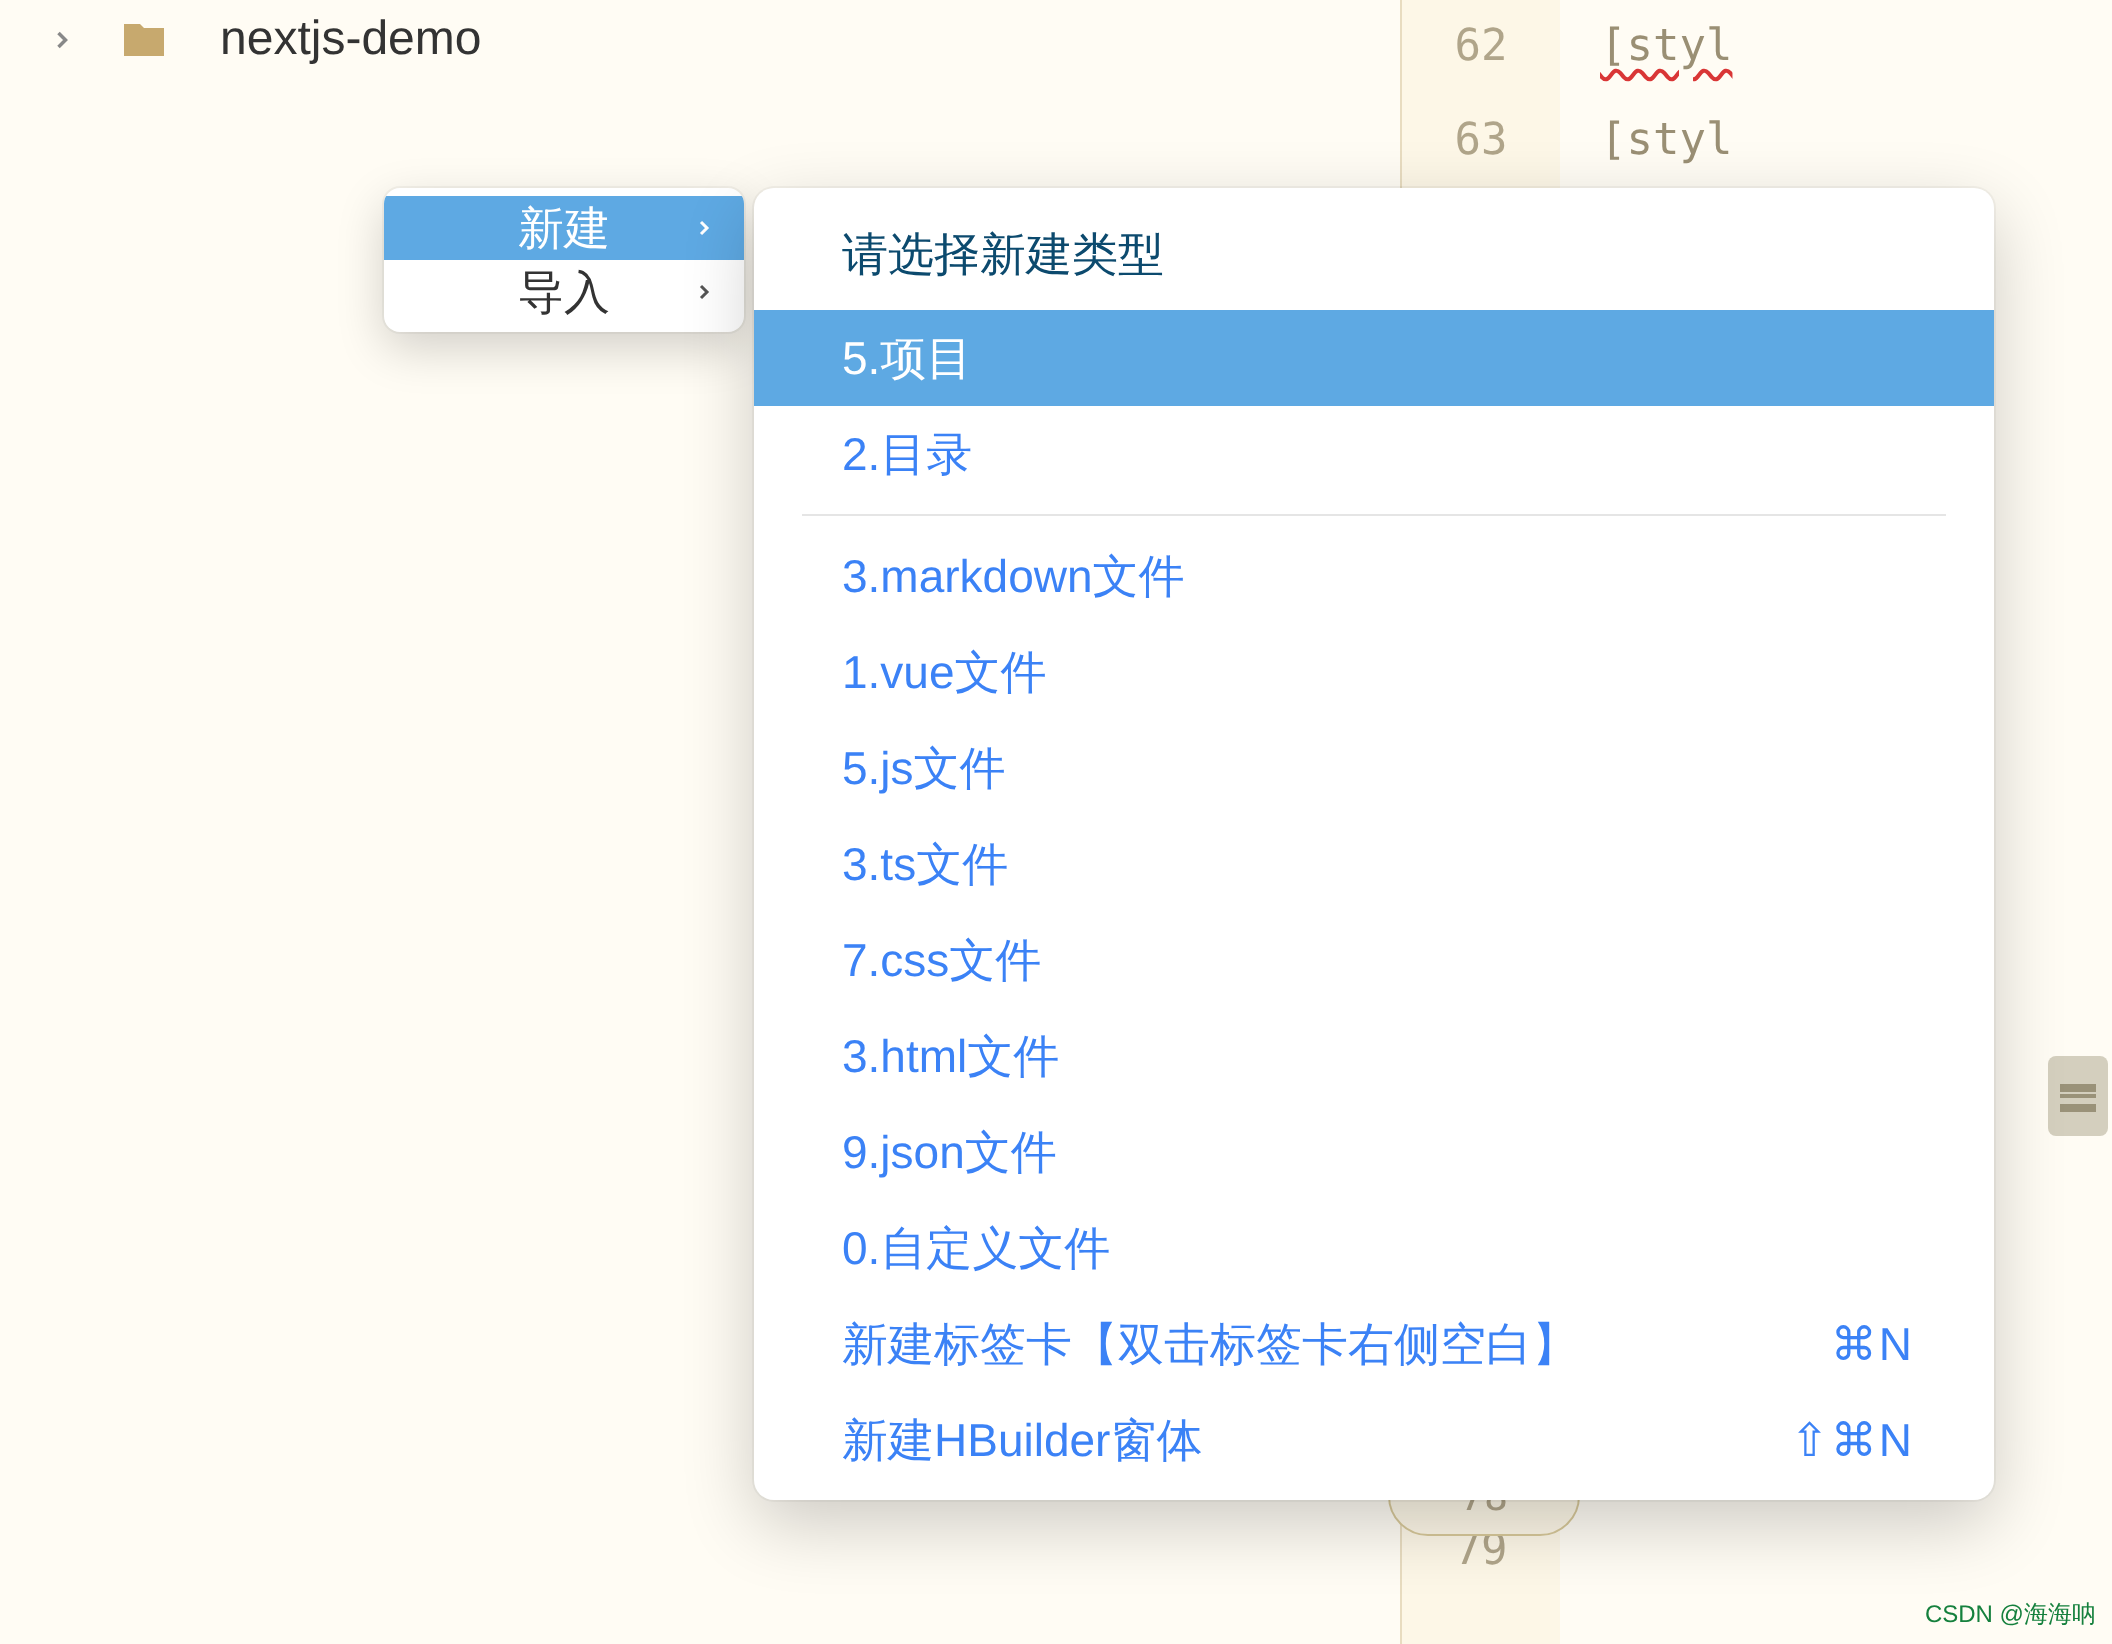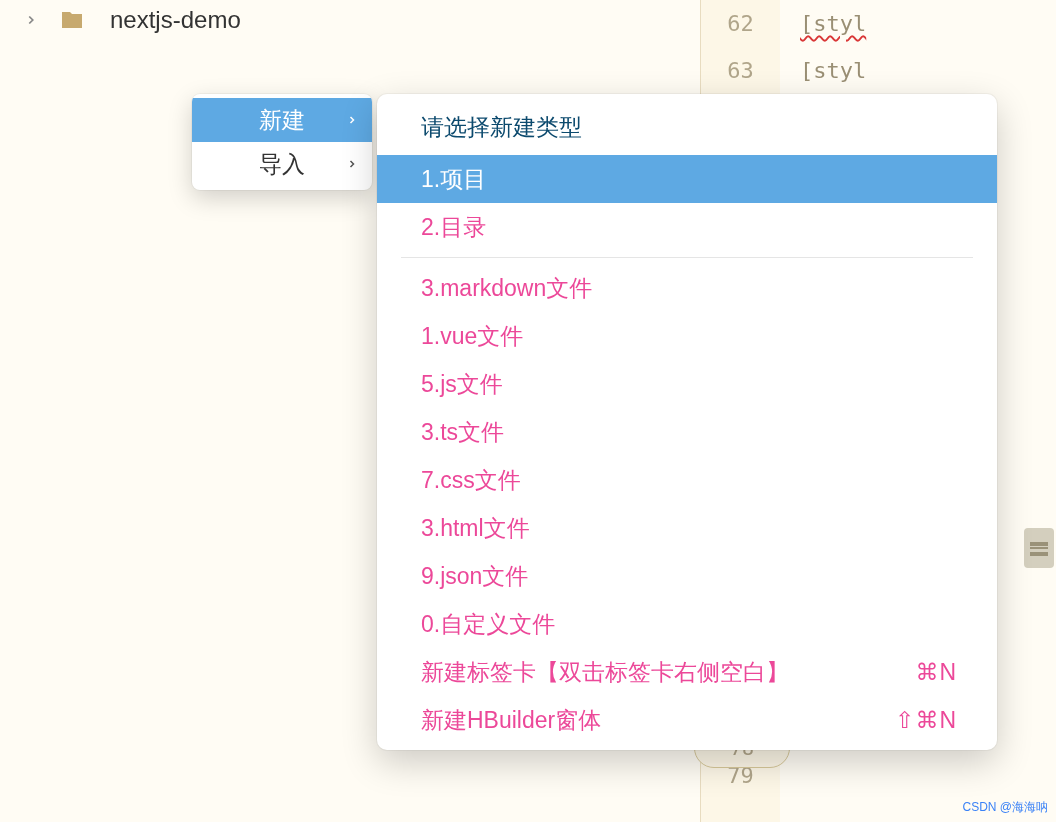--- a/index.html
+++ b/index.html
@@ -128,21 +128,21 @@
       box-shadow: 0 8px 24px rgba(0,0,0,0.18), 0 0 0 1px rgba(0,0,0,0.04);
       font-size: 23px;
       z-index: 10;
       overflow: hidden;
       padding: 4px 0;
     }
     .cm-item {
       display: flex;
       align-items: center;
       justify-content: center;
-      height: 44px;
+      height: 32px;
       position: relative;
       color: #333;
     }
     .cm-item.highlight {
       background: #5ea9e3;
       color: #fff;
     }
     .cm-arrow {
       position: absolute;
       right: 14px;
@@ -164,21 +164,21 @@
     }
     .sm-header {
       padding: 12px 44px;
       color: #0c4a6e;
     }
     .sm-item {
       display: flex;
       align-items: center;
       padding: 0 44px;
       height: 48px;
-      color: #ec4899;
+      color: #3b82f6;
       position: relative;
     }
     .sm-item.highlight {
       background: #5ea9e3;
       color: #fff;
     }
     .sm-divider {
       height: 1px;
       background: #e5e5e5;
       margin: 6px 24px;
@@ -188,21 +188,21 @@
       right: 40px;
       font-family: -apple-system, Arial, sans-serif;
       letter-spacing: 1px;
     }
     
     .watermark {
       position: absolute;
       right: 8px;
       bottom: 6px;
       font-size: 12px;
-      color: #3b82f6;
+      color: #15803d;
       z-index: 30;
     }
   </style>
 </head>
 <body>
 
 <div class="sidebar">
   <div class="tree-item">
     <span class="tree-chevron">
       <svg width="14" height="14" viewBox="0 0 24 24" fill="none" stroke="currentColor" stroke-width="3">
@@ -278,21 +278,21 @@
       <svg width="12" height="12" viewBox="0 0 24 24" fill="none" stroke="#555" stroke-width="3">
           <polyline points="9 18 15 12 9 6"></polyline>
         </svg>
     </span>
   </div>
 </div>
 
 <div class="submenu">
   <div class="sm-header">请选择新建类型</div>
   <div class="sm-item highlight">
-    <span>1.项目</span>
+    <span>5.项目</span>
   </div>
   <div class="sm-item">
     <span>2.目录</span>
   </div>
   <div class="sm-divider"></div>
   <div class="sm-item">
     <span>3.markdown文件</span>
   </div>
   <div class="sm-item">
     <span>1.vue文件</span>

